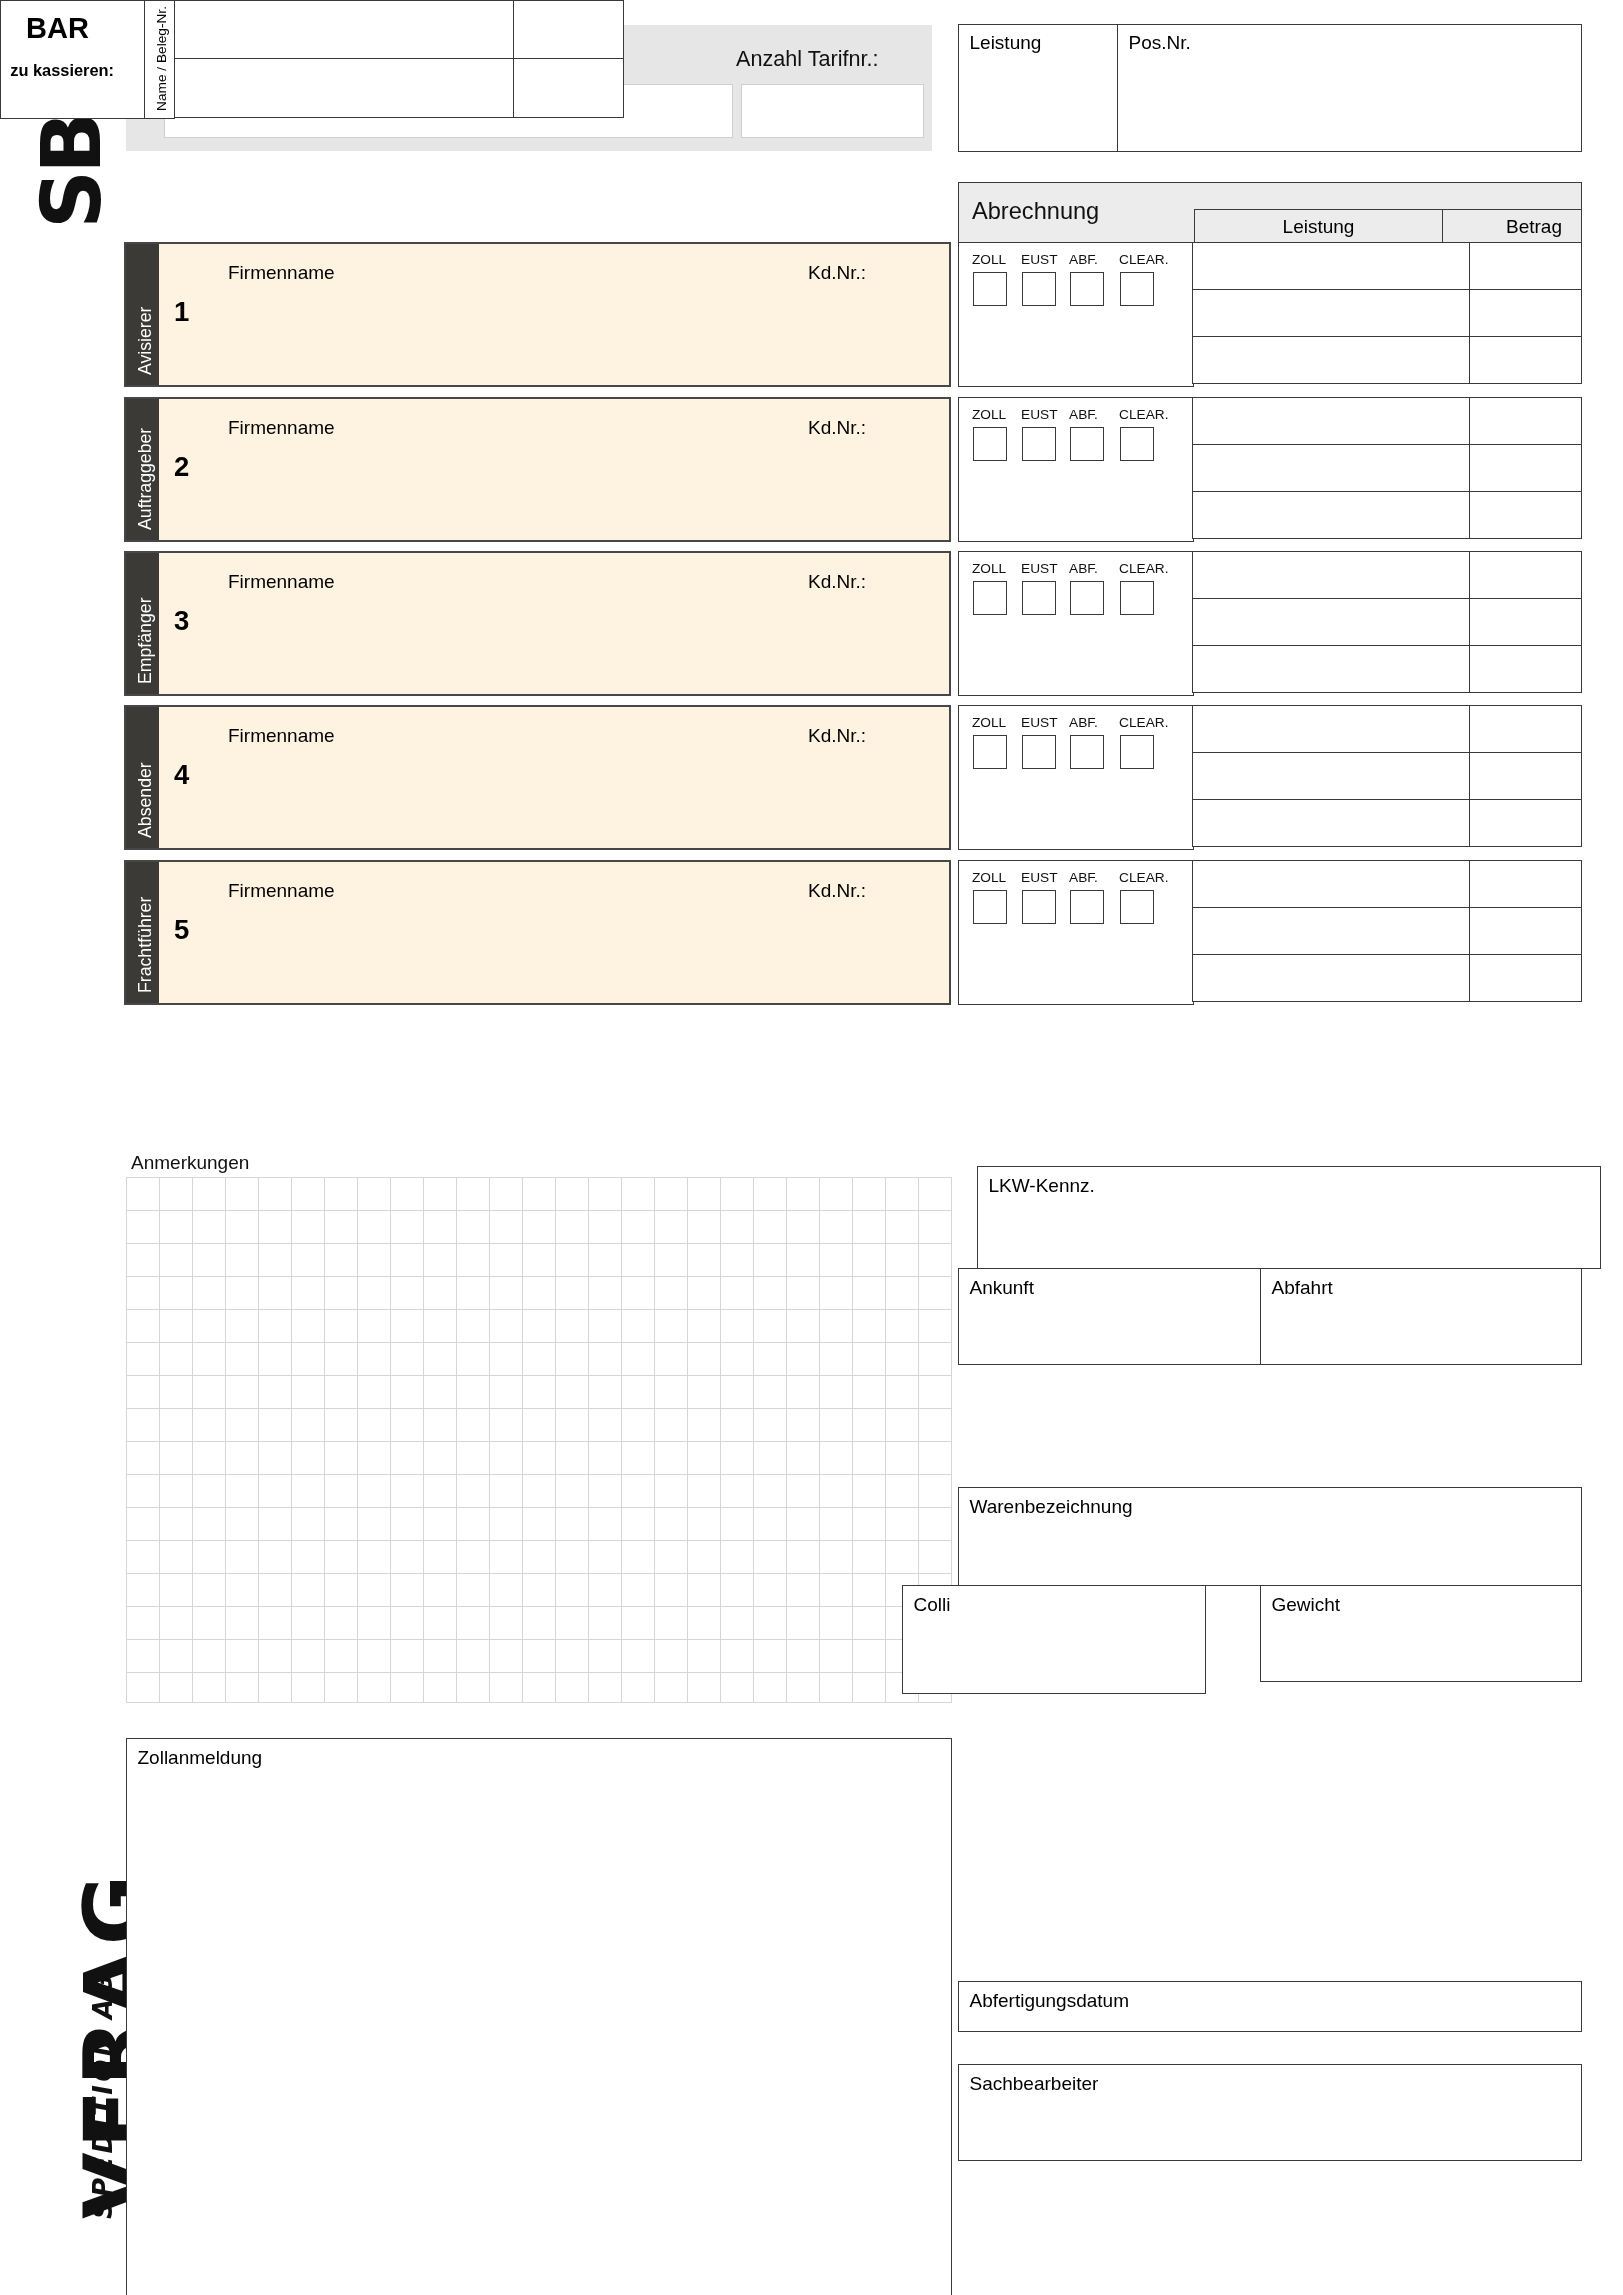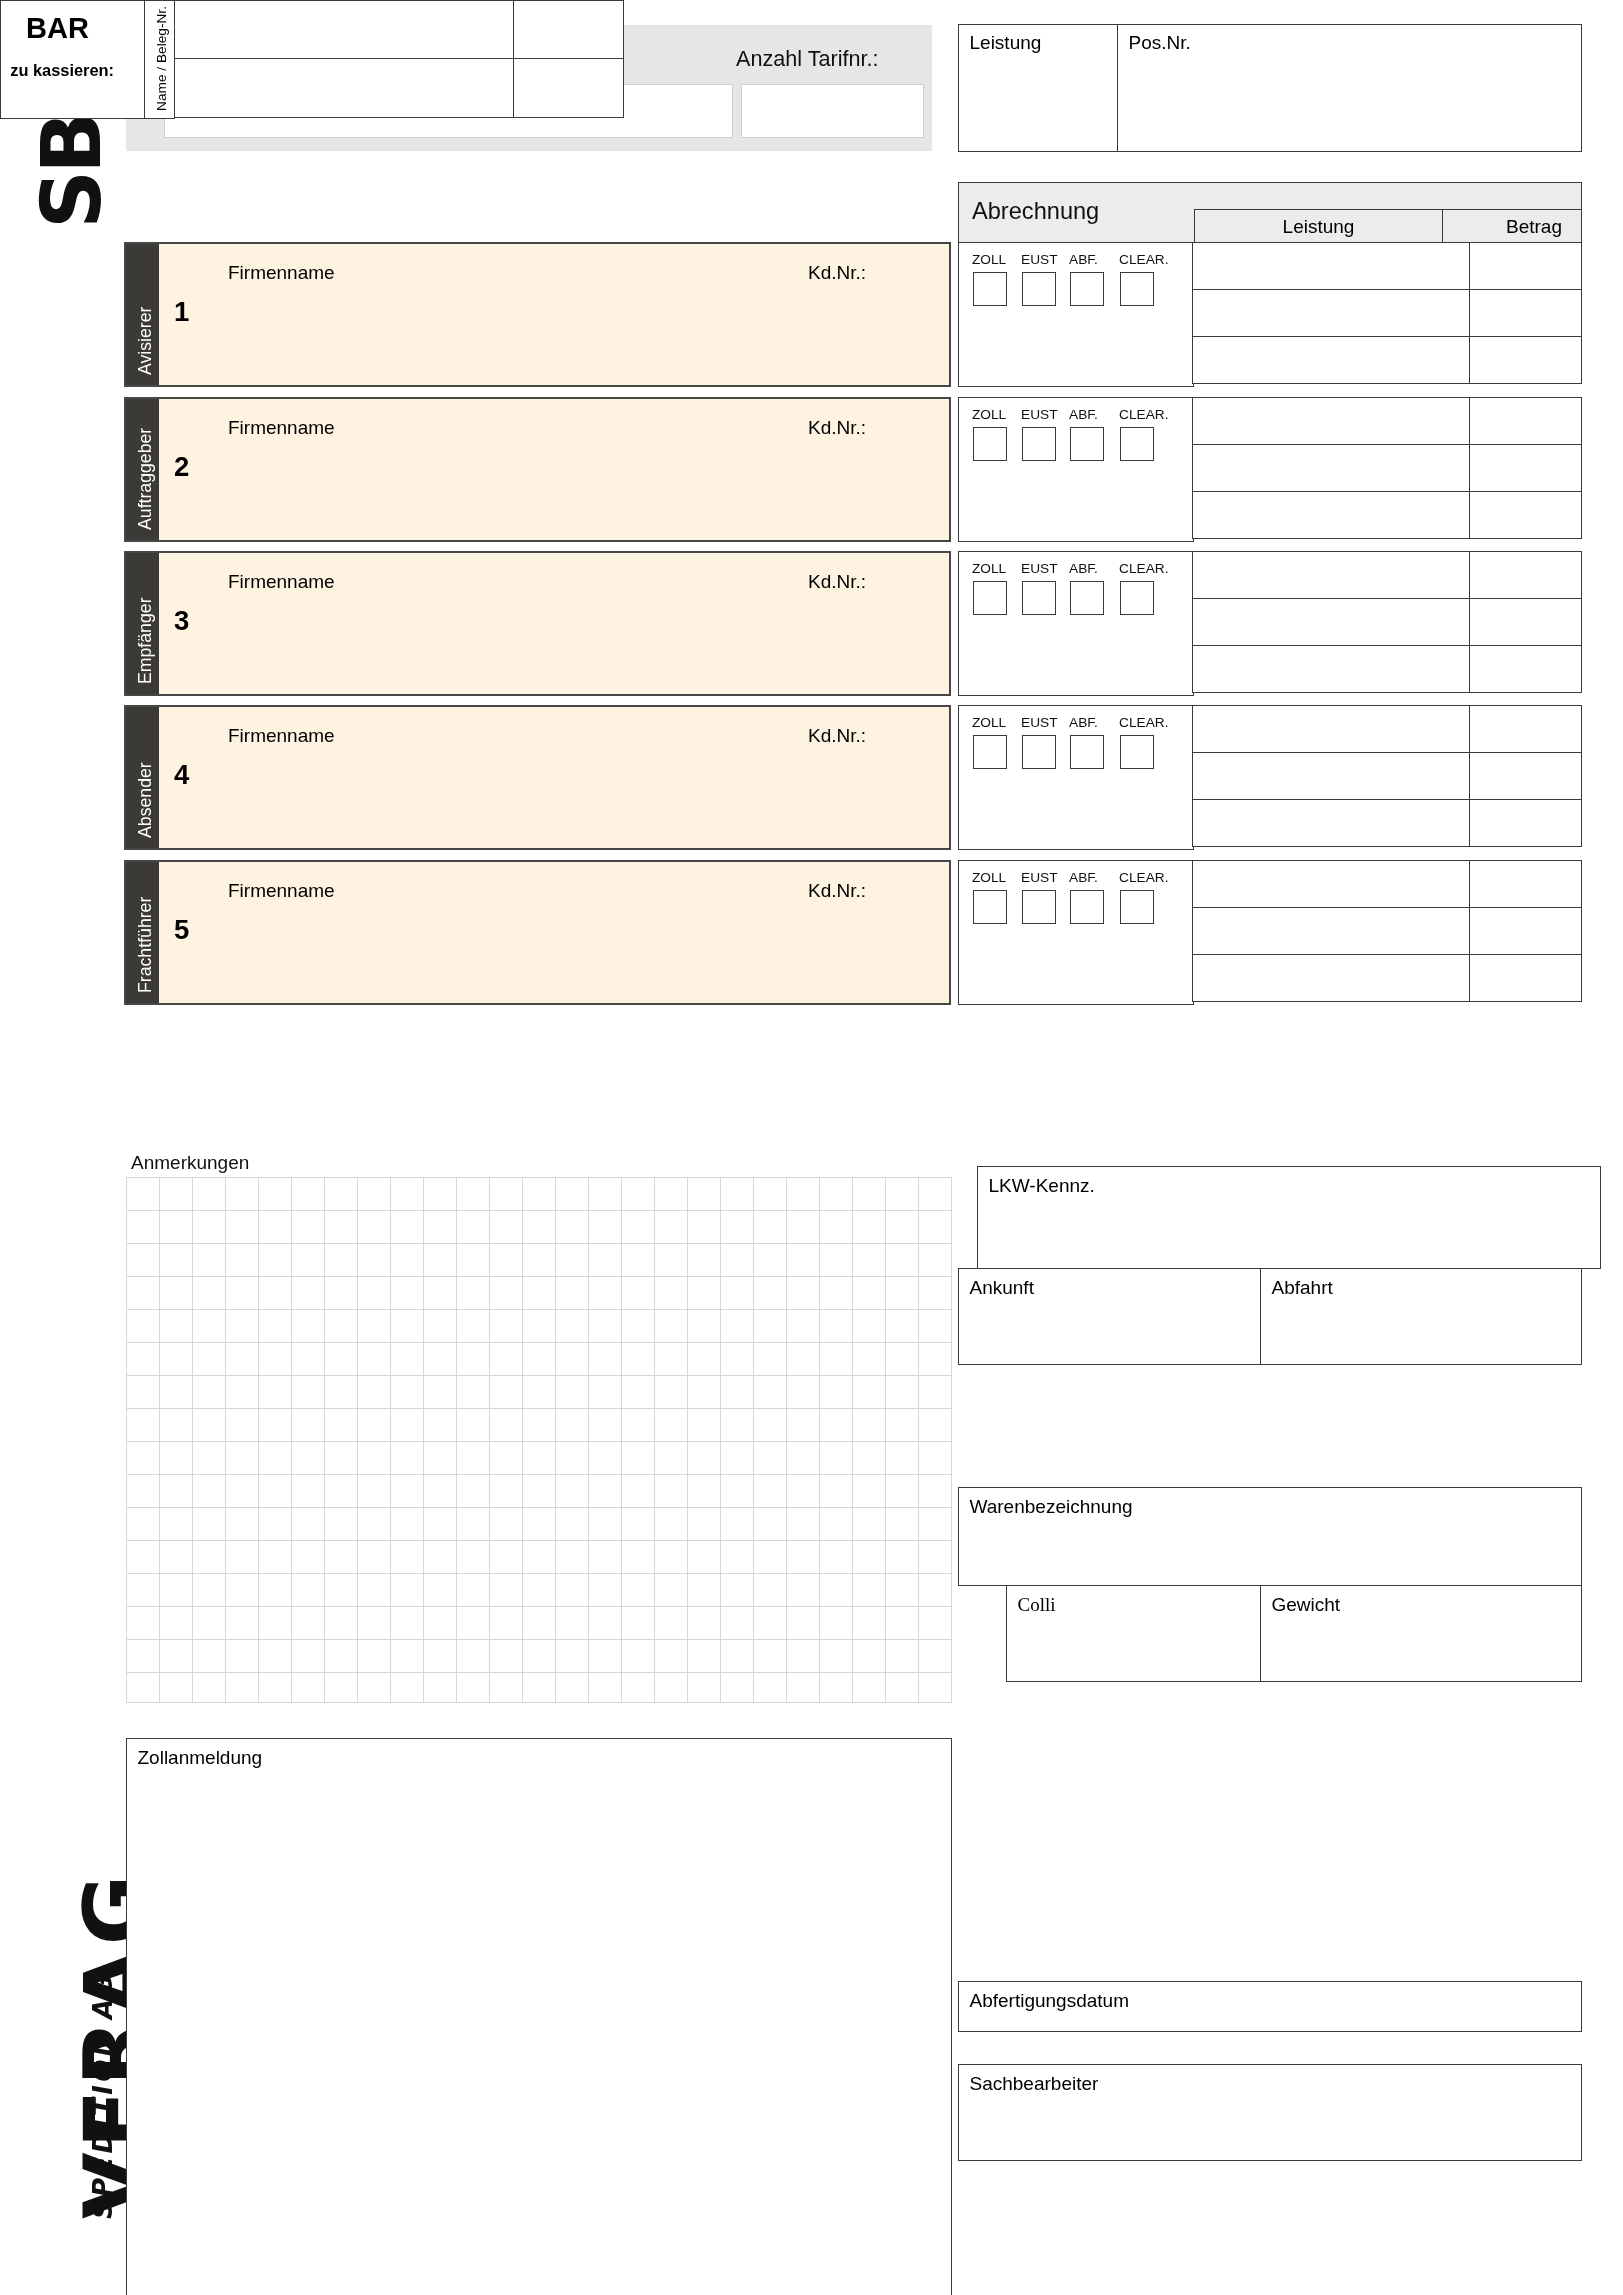--- a/index.html
+++ b/index.html
@@ -335,21 +335,21 @@
     border-bottom: 1.3px solid #d6d6d6;
     box-sizing: border-box;
   }
 
   
   #lkw-box       { left: 958px; top: 1166px; width: 624px; height: 103px; margin-left: 19px; }
   #ankunft-box   { left: 958px; top: 1268px; width: 304px; height: 97px; }
   #abfahrt-box   { left: 1260px; top: 1268px; width: 322px; height: 97px; }
 
   #warenbez-box  { left: 958px; top: 1487px; width: 624px; height: 99px; }
-  #colli-box     { left: 1006px; top: 1585px; width: 304px; height: 97px; font-family: Liberation Serif, serif; }
+  #colli-box     { left: 902px; top: 1585px; width: 304px; height: 109px; }
   #gewicht-box   { left: 1260px; top: 1585px; width: 322px; height: 97px; }
 
   #zollanmeldung-box { left: 126px; top: 1707px; width: 826px; height: 571px; margin-top: 31px; }
   #abfertigungsdatum-box { left: 958px; top: 1981px; width: 624px; height: 51px; }
   #sachbearbeiter-box    { left: 958px; top: 2064px; width: 624px; height: 97px; }
 
   .boxlbl {
     position: absolute;
     left: 10.5px; top: 7.9px;
     font-size: 19px;

